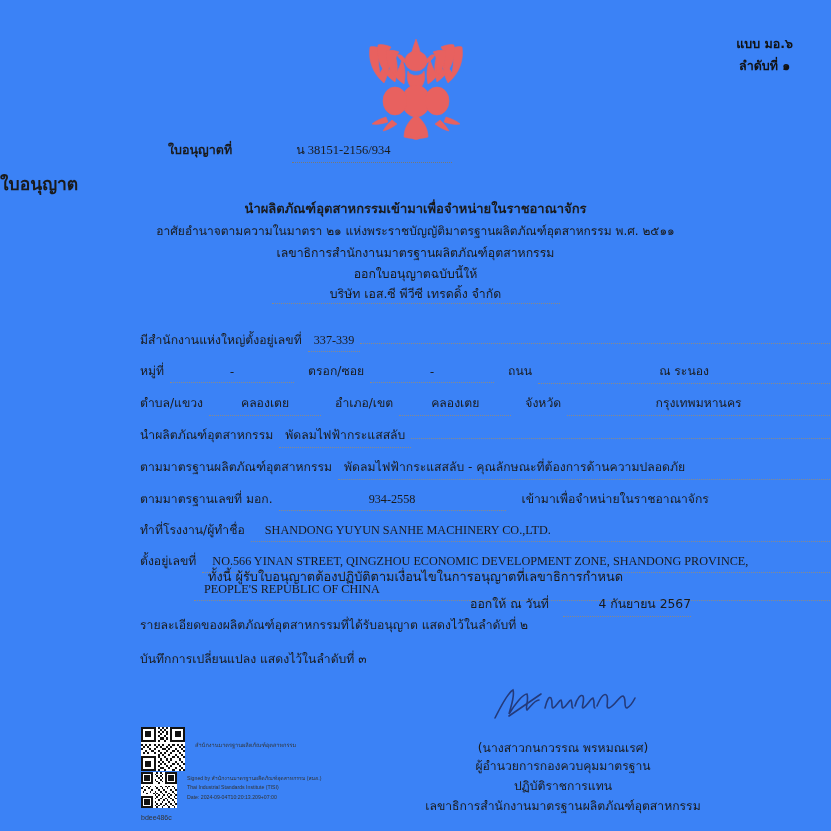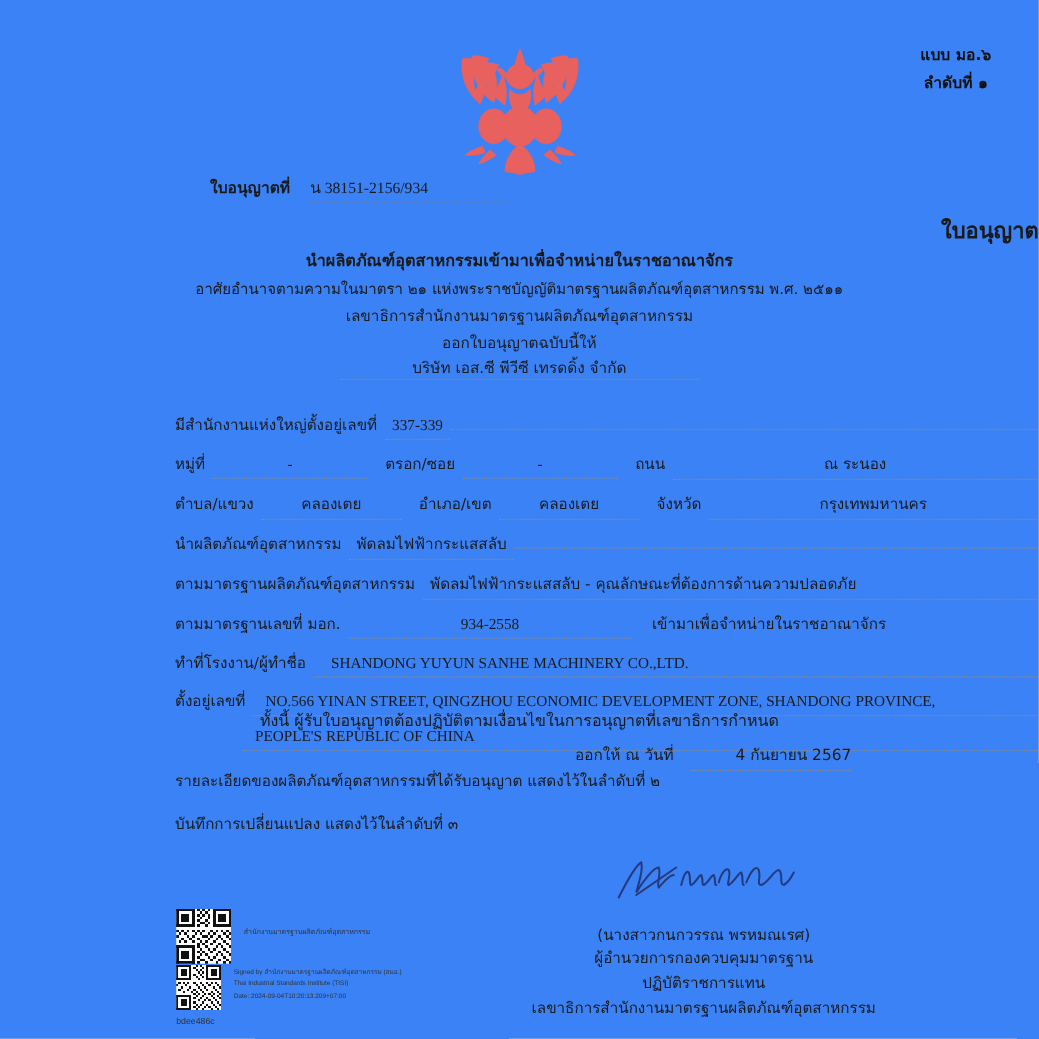--- a/index.html
+++ b/index.html
@@ -50,37 +50,38 @@
   .emblem svg { display: block; }
 
   
   .license-no {
     position: absolute;
     top: 140px;
     left: 168px;
     display: flex;
     align-items: baseline;
     font-size: 12.5px;
+    gap: 48px;
   }
   .license-no .lbl { font-weight: bold; white-space: nowrap; }
   .license-no .val {
     margin-left: 12px;
     min-width: 152px;
     border-bottom: 1px dotted #777;
     padding: 0 4px 2px 4px;
     font-family: "Liberation Serif", serif;
     font-size: 12.5px;
   }
 
   
   .doc-title {
     position: absolute;
     top: 170px;
     left: 0; right: 0;
-    text-align: right;
+    text-align: left;
     font-size: 17.5px;
     font-weight: bold;
   }
   .doc-subtitle {
     position: absolute;
     top: 198px;
     left: 0; right: 0;
     text-align: center;
     font-size: 13px;
     font-weight: bold;
@@ -179,21 +180,21 @@
     top: 566px;
     left: 0; right: 0;
     text-align: center;
     font-size: 12.8px;
     font-weight: normal;
   }
 
   .issued {
     position: absolute;
     top: 594px;
-    left: 460px;
+    left: 470px;
     display: flex;
     align-items: baseline;
     font-size: 12.3px;
   }
   .issued .val {
     margin-left: 14px;
     min-width: 128px;
     text-align: right;
     border-bottom: 1px dotted #888;
     padding-bottom: 3px;

